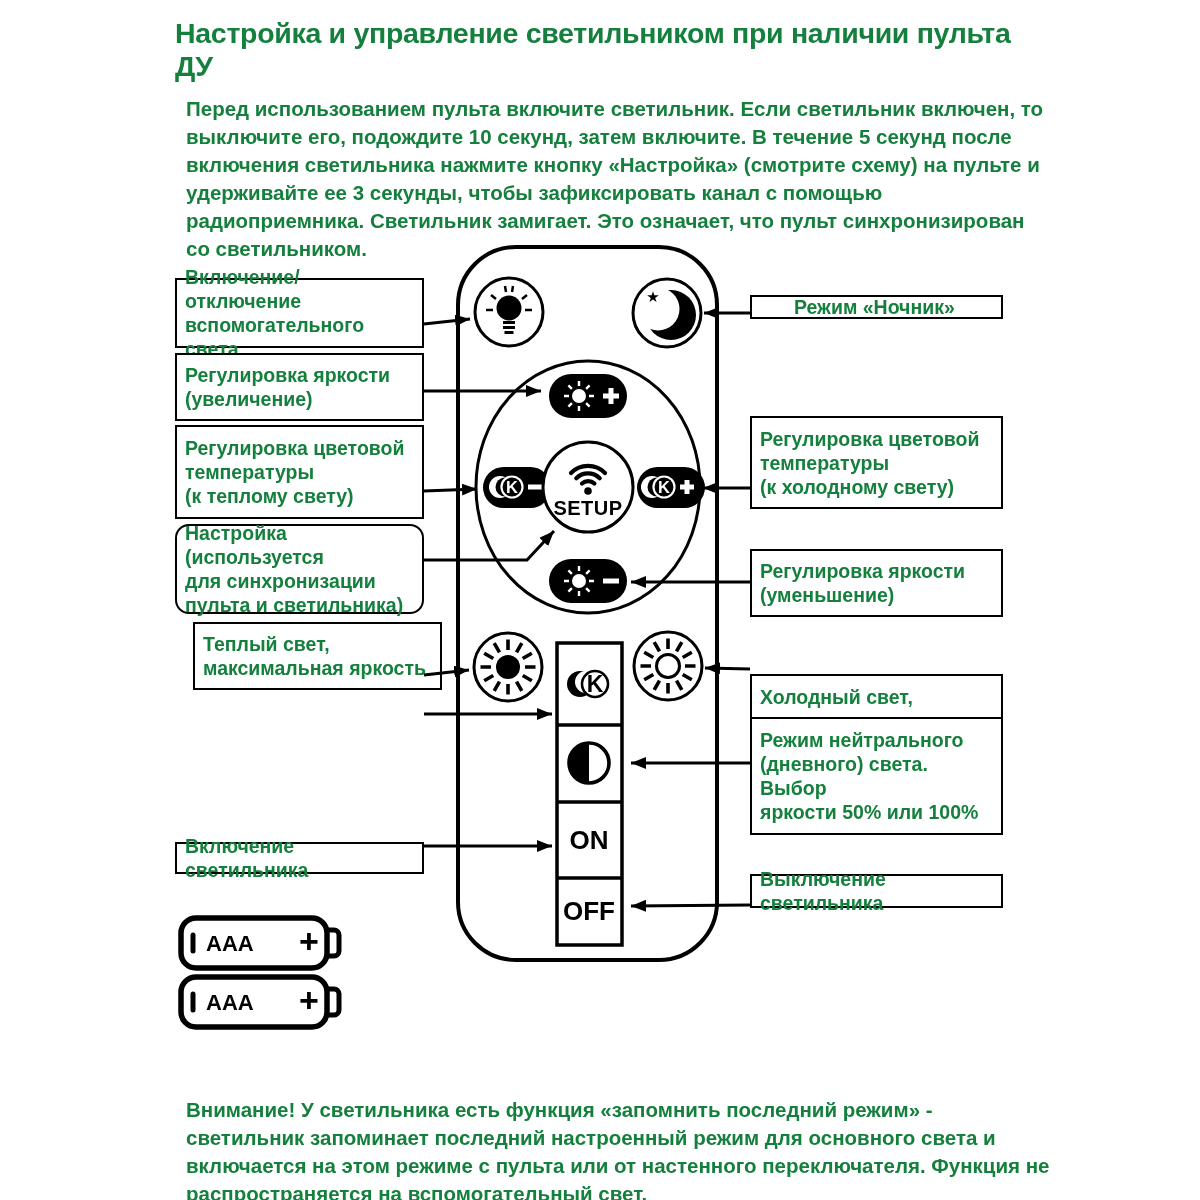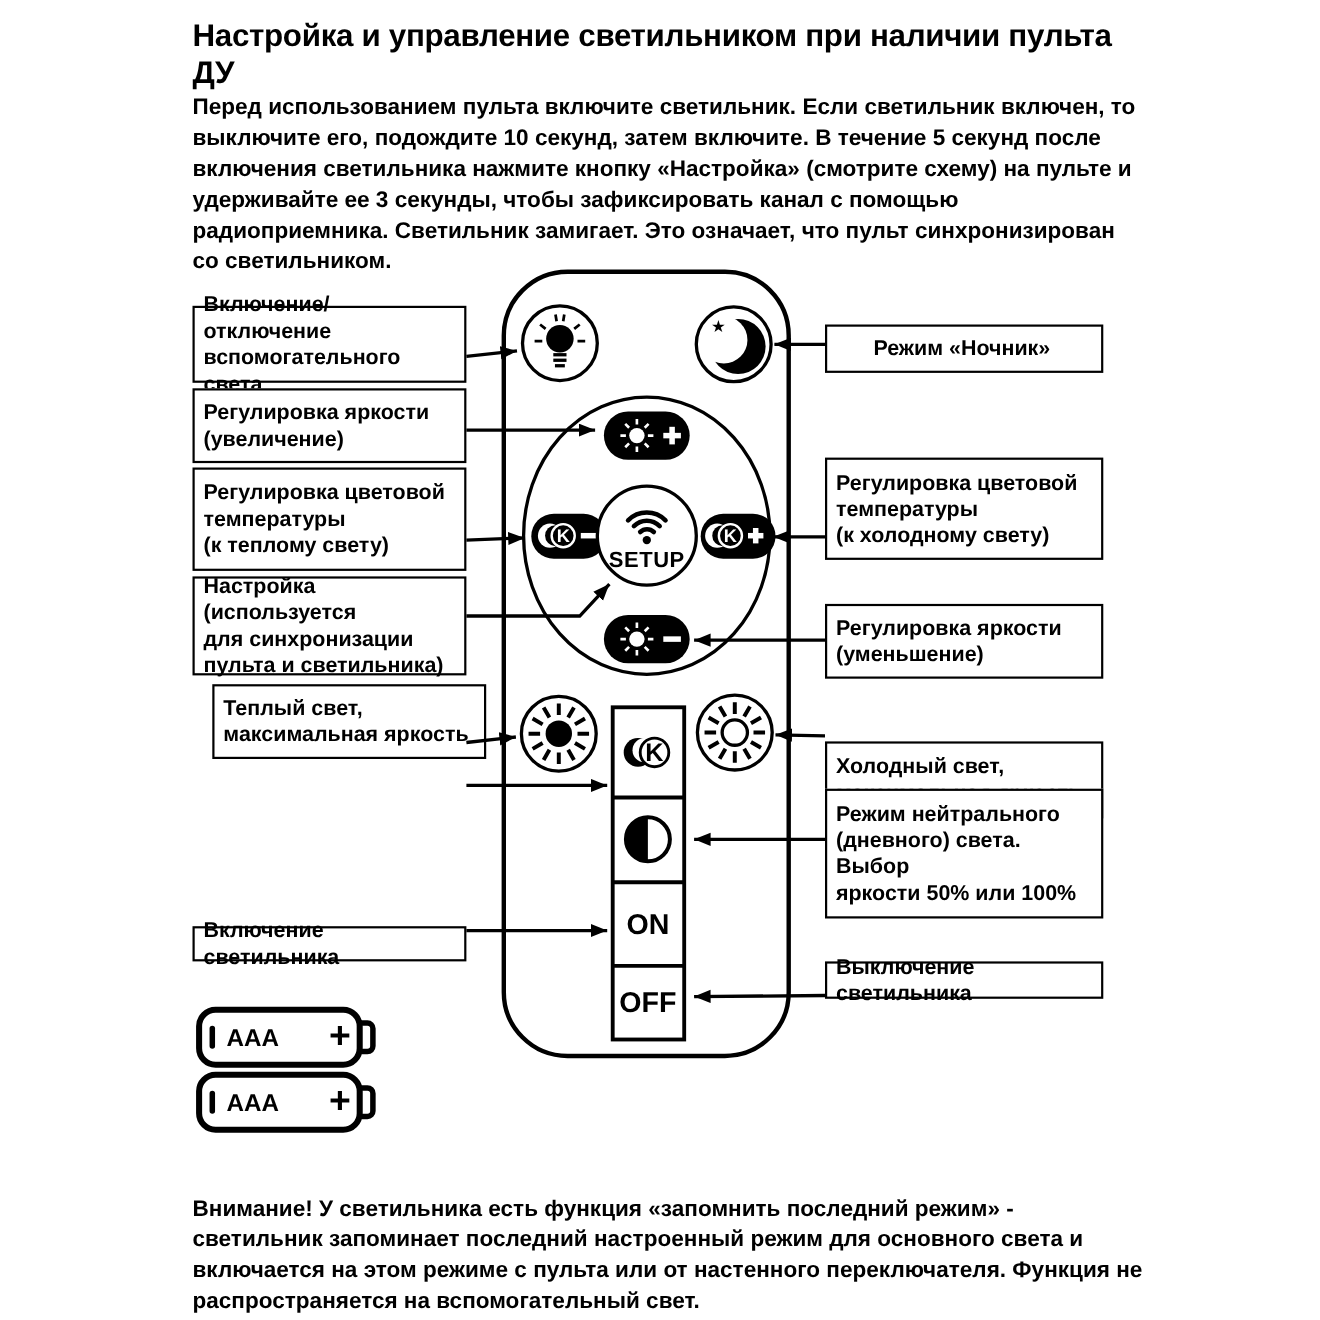--- a/index.html
+++ b/index.html
@@ -1,21 +1,21 @@
 <!DOCTYPE html>
 <html><head>
 <meta charset="utf-8">
 <style>
   html,body{margin:0;padding:0;background:#fff;}
-  .canvas{position:relative;width:1200px;height:1200px;background:#fff;color:#000000;
+  .canvas{position:relative;width:1200px;height:1200px;background:#fff;color:#15803d;
           font-family:"Liberation Sans",sans-serif;overflow:hidden;}
   .title{position:absolute;left:175px;top:17px;width:880px;font-size:28.5px;
          font-weight:bold;letter-spacing:-0.3px;}
   .para{position:absolute;left:175px;width:868px;font-size:20.5px;line-height:28px;
-        font-weight:bold;margin:0;}
+        font-weight:bold;margin:11px;}
   .intro{top:84px;}
   .note1{top:1040px;}
   .note2{top:1085px;}
   .callout{position:absolute;box-sizing:border-box;border:2.5px solid #000;background:#fff;
            font-size:19.5px;line-height:24px;font-weight:bold;display:flex;align-items:center;
            padding:2px 8px;white-space:pre-line;}
   .cl{left:175px;width:249px;}
   .cr{left:750px;width:253px;}
   svg.diagram{position:absolute;left:0;top:0;}
   .oln4{fill:#fff;stroke:#000;stroke-width:4px;}
@@ -43,28 +43,28 @@
   <div class="title">Настройка и управление светильником при наличии пульта ДУ</div>
   <p class="para intro">Перед использованием пульта включите светильник. Если светильник включен, то выключите его, подождите 10 секунд, затем включите. В течение 5 секунд после включения светильника нажмите кнопку «Настройка» (смотрите схему) на пульте и удерживайте ее 3 секунды, чтобы зафиксировать канал с помощью радиоприемника. Светильник замигает. Это означает, что пульт синхронизирован со светильником.</p>
 
   <div class="callout cl" style="top:278px;height:70px;">Включение/отключение
 вспомогательного света</div>
   <div class="callout cl" style="top:353px;height:68px;">Регулировка яркости
 (увеличение)</div>
   <div class="callout cl" style="top:425px;height:94px;">Регулировка цветовой
 температуры
 (к теплому свету)</div>
-  <div class="callout cl" style="top:524px;height:90px;">Настройка (используется
+  <div class="callout cl" style="top:524px;height:90px;border-radius:14px;">Настройка (используется
 для синхронизации
 пульта и светильника)</div>
   <div class="callout cl" style="top:622px;height:68px;margin-left:18px;">Теплый свет,
 максимальная яркость</div>
   <div class="callout cl" style="top:842px;height:32px;">Включение светильника</div>
 
-  <div class="callout cr" style="top:295px;height:44px;padding-left:42px;">Режим «Ночник»</div>
+  <div class="callout cr" style="top:295px;height:24px;padding-left:42px;">Режим «Ночник»</div>
   <div class="callout cr" style="top:416px;height:93px;">Регулировка цветовой
 температуры
 (к холодному свету)</div>
   <div class="callout cr" style="top:549px;height:68px;">Регулировка яркости
 (уменьшение)</div>
   <div class="callout cr" style="top:674px;height:70px;">Холодный свет,
 максимальная яркость</div>
   <div class="callout cr" style="top:717px;height:118px;">Режим нейтрального
 (дневного) света. Выбор
 яркости 50% или 100%</div>

